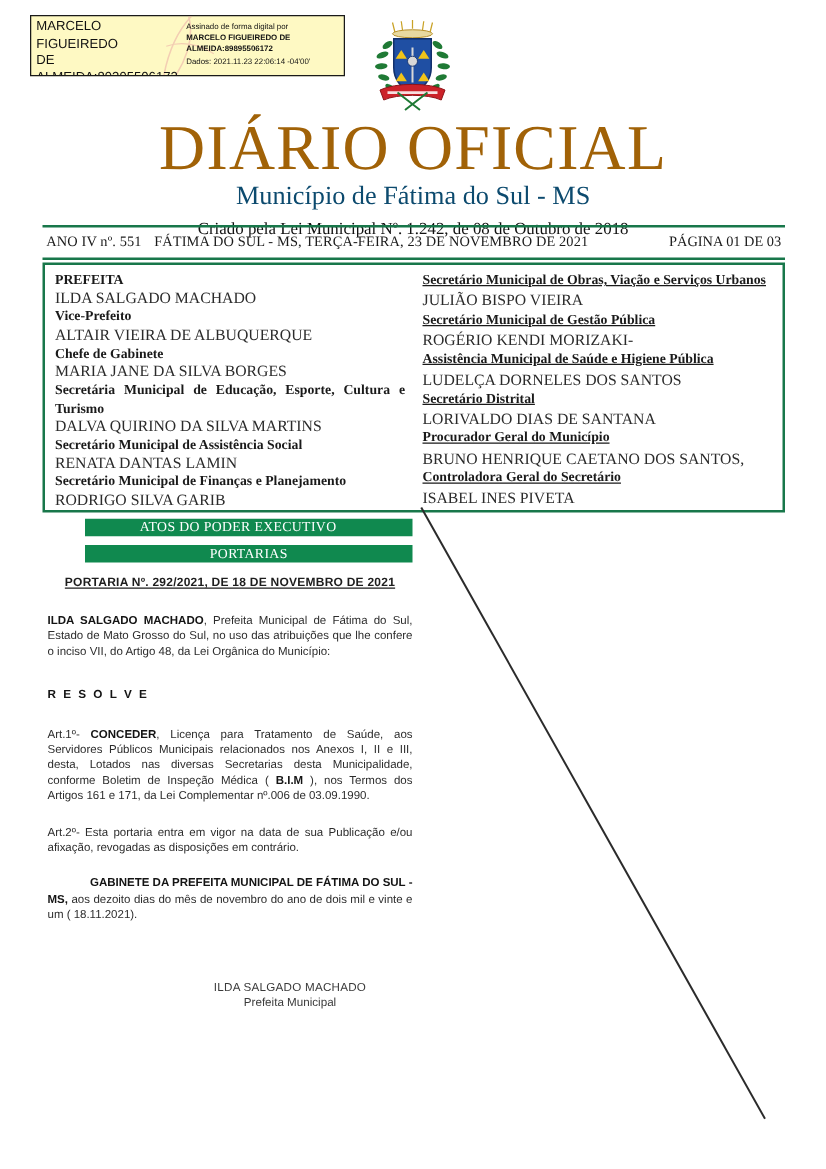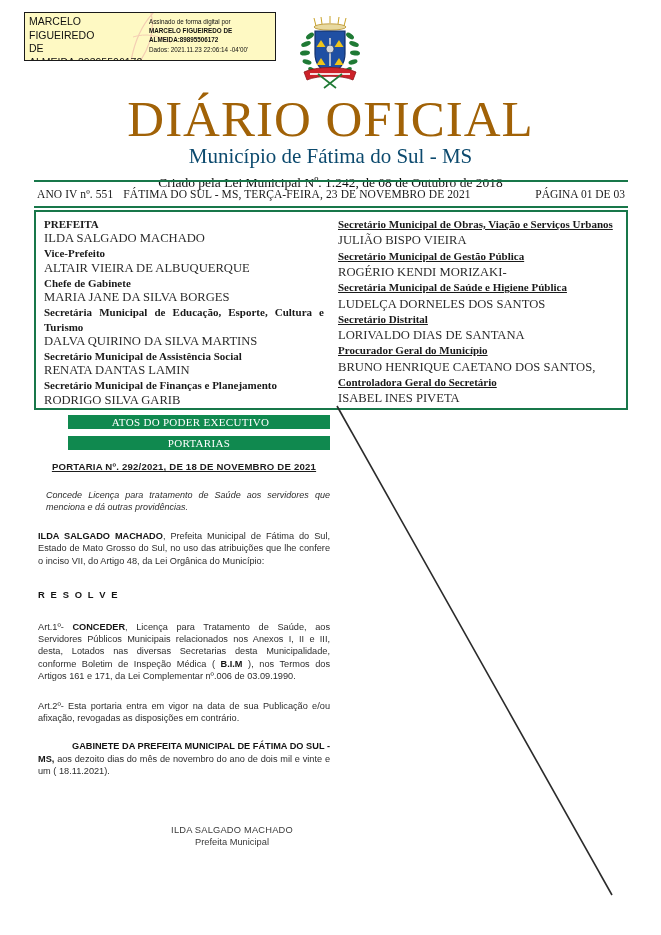--- a/index.html
+++ b/index.html
@@ -357,37 +357,36 @@
       <div class="off-role">Secretário Municipal de Assistência Social</div>
       <div class="off-name">RENATA DANTAS LAMIN</div>
       <div class="off-role">Secretário Municipal de Finanças e Planejamento</div>
       <div class="off-name">RODRIGO SILVA GARIB</div>
     </div>
     <div class="off-col right">
       <div class="off-role">Secretário Municipal de Obras, Viação e Serviços Urbanos</div>
       <div class="off-name">JULIÃO BISPO VIEIRA</div>
       <div class="off-role">Secretário Municipal de Gestão Pública</div>
       <div class="off-name">ROGÉRIO KENDI MORIZAKI-</div>
-      <div class="off-role">Secretária Municipal de Saúde e Higiene Pública</div>
+      <div class="off-role">Assistência Municipal de Saúde e Higiene Pública</div>
       <div class="off-name">LUDELÇA DORNELES DOS SANTOS</div>
       <div class="off-role">Secretário Distrital</div>
       <div class="off-name">LORIVALDO DIAS DE SANTANA</div>
       <div class="off-role">Procurador Geral do Município</div>
       <div class="off-name">BRUNO HENRIQUE CAETANO DOS SANTOS,</div>
       <div class="off-role">Controladora Geral do Secretário</div>
       <div class="off-name">ISABEL INES PIVETA</div>
     </div>
   </div>
 
   <div class="banner banner-executivo">ATOS DO PODER EXECUTIVO</div>
   <div class="banner banner-portarias">PORTARIAS</div>
 
   <div class="body-col">
     <div class="port-title">PORTARIA Nº. 292/2021, DE 18 DE NOVEMBRO DE 2021</div>
-    <div class="ementa">Concede Licença para tratamento de Saúde aos servidores que menciona e dá outras providências.</div>
 
     <div class="para p-preamble"><b>ILDA SALGADO MACHADO</b><span>, Prefeita Municipal de Fátima do Sul, Estado de Mato Grosso do Sul, no uso das atribuições que lhe confere o inciso VII, do Artigo 48, da Lei Orgânica do Município:</span></div>
 
     <div class="para p-resolve">R E S O L V E</div>
 
     <div class="para p-art1"><span>Art.1º- </span><b>CONCEDER</b><span>, Licença para Tratamento de Saúde, aos Servidores Públicos Municipais relacionados nos Anexos I, II e III, desta, Lotados nas diversas Secretarias desta Municipalidade, conforme Boletim de Inspeção Médica        ( </span><b>B.I.M</b><span> ), nos Termos dos Artigos 161 e 171, da Lei Complementar nº.006 de 03.09.1990.</span></div>
 
     <div class="para p-art2">Art.2º- Esta portaria entra em vigor na data de sua Publicação e/ou afixação, revogadas as  disposições em contrário.</div>
 
     <div class="para p-gab"><span class="indent"></span><b>GABINETE DA PREFEITA MUNICIPAL DE FÁTIMA DO SUL -   MS,</b><span> aos dezoito dias do mês de novembro do ano de dois mil e vinte e um  ( 18.11.2021).</span></div>

